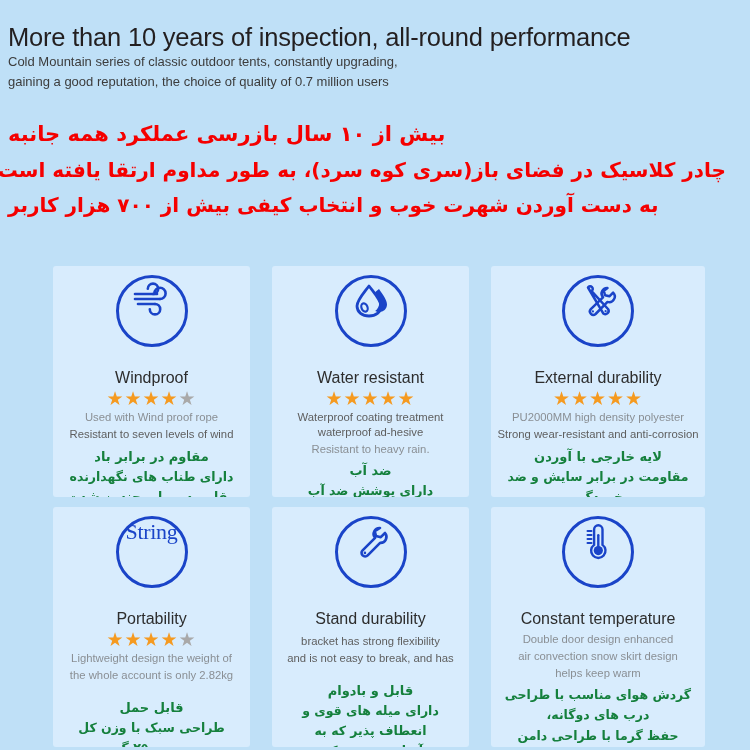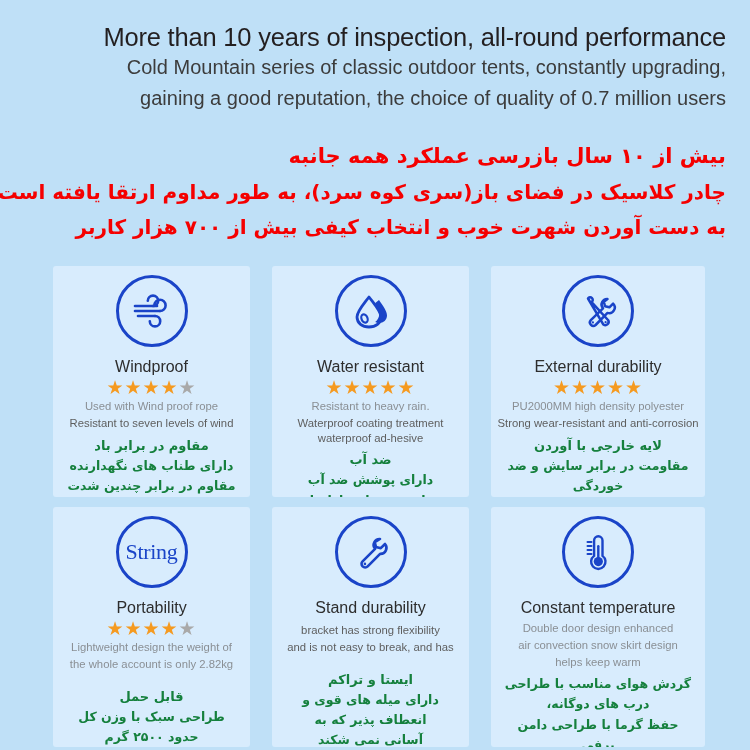--- a/index.html
+++ b/index.html
@@ -12,32 +12,32 @@
     position:relative;
   }
   .page{
     width:750px;height:750px;
     position:relative;
     box-sizing:border-box;
   }
 
   
   .header{
-    padding:22px 24px 0 16px;
-    text-align:right;
+    padding:22px 24px 0 8px;
+    text-align:left;
   }
   .head-en-1{
     font-size:25.5px;
     color:#231f20;
     letter-spacing:-0.2px;
     line-height:1.18;
     white-space:nowrap;
   }
   .head-en-2, .head-en-3{
-    font-size:20px;
+    font-size:13px;
     color:#3c3c3c;
     line-height:1.55;
     white-space:nowrap;
   }
   .head-fa{
     direction:rtl;
     color:#f50000;
     font-weight:bold;
     font-family:"DejaVu Sans","Liberation Sans",sans-serif;
     white-space:nowrap;
@@ -69,35 +69,35 @@
   .card.tall{height:240px;}
 
   .icon-wrap{
     display:flex;justify-content:center;align-items:center;
     height:78px;
   }
   .icon-circle{
     width:72px;height:72px;
     border:3px solid #1a44c8;
     border-radius:50%;
-    display:flex;align-items:center;justify-content:center;
+    display:flex;justify-content:center;
     box-sizing:border-box;
   }
   .icon-circle svg{display:block;}
   .string-text{
     color:#1a44c8;
     font-size:22px;
     font-family:"Liberation Serif","DejaVu Serif",serif;
     letter-spacing:-0.3px;
   }
 
   .card-title{
     font-size:16px;
     color:#2d2d2d;
-    margin-top:7px;
+    margin-top:18px;
     line-height:1.2;
   }
   .stars{
     margin-top:2px;
     line-height:1;
     letter-spacing:1px;
     font-size:19px;
     font-family:"DejaVu Sans",sans-serif;
   }
   .star-on{color:#f59a20;}
@@ -171,22 +171,22 @@
             <path d="M30 11 C34 17 38 22 38 26.5 C38 31 34.5 34 30 34 C28.6 34 27.3 33.7 26.2 33.1 C28.6 31.2 30.2 28.3 30.2 25 C30.2 21.5 28 17.5 26 14.2 C27.4 13 28.9 11.9 30 11 Z" fill="#1a44c8"></path>
             <path d="M20 8 C26 16 32 22.5 32 28 C32 34.1 26.6 38 20 38 C13.4 38 8 34.1 8 28 C8 22.5 14 16 20 8 Z" fill="none" stroke="#1a44c8" stroke-width="2.8" stroke-linejoin="round"></path>
             <ellipse cx="15.5" cy="29.5" rx="3" ry="4.3" transform="rotate(-22 15.5 29.5)" fill="none" stroke="#1a44c8" stroke-width="2.2"></ellipse>
           </svg>
         </div>
       </div>
       <div class="card-title">Water resistant</div>
       <div class="stars">
         <span class="star-on">★</span><span class="star-on">★</span><span class="star-on">★</span><span class="star-on">★</span><span class="star-on">★</span>
       </div>
+      <div class="desc dark">Waterproof coating treatment waterproof ad-hesive</div>
       <div class="desc">Resistant to heavy rain.</div>
-      <div class="desc dark">Waterproof coating treatment waterproof ad-hesive</div>
       <div class="fa-block">
         <div class="l1">ضد آب</div>
         <div>دارای پوشش ضد آب</div>
         <div>مقاوم در برابر بارانهای سنگین</div>
       </div>
     </div>
 
     <div class="card">
       <div class="icon-wrap">
         <div class="icon-circle">
@@ -234,21 +234,21 @@
           <svg width="44" height="44" viewBox="0 0 44 44" fill="none" stroke="#1a44c8" stroke-width="2.6" stroke-linecap="round" stroke-linejoin="round">
             <path d="M31 9 a6 6 0 0 0 -4.9 9.9 L13.6 31.3 a3.6 3.6 0 0 0 5.1 5.1 L31.1 23.9 A6 6 0 0 0 36 14 L31.8 18.2 L27 17 L25.8 12.2 Z"></path>
             <circle cx="15.9" cy="33.9" r="1.3" fill="#1a44c8" stroke="none"></circle>
           </svg>
         </div>
       </div>
       <div class="card-title">Stand durability</div>
       <div class="desc dark" style="margin-top:4px;">bracket has strong flexibility</div>
       <div class="desc dark">and is not easy to break, and has</div>
       <div class="fa-block" style="padding-top:14px;">
-        <div class="l1">ایستا و تراکم</div>
+        <div class="l1">قابل و بادوام</div>
         <div>دارای میله های قوی و انعطاف پذیر که به</div>
         <div>آسانی نمی شکند</div>
       </div>
     </div>
 
     <div class="card tall">
       <div class="icon-wrap">
         <div class="icon-circle">
           <svg width="44" height="44" viewBox="0 0 44 44" fill="none" stroke="#1a44c8" stroke-width="2.4" stroke-linecap="round">
             <path d="M26.5 10.5 a4.2 4.2 0 0 0 -8.4 0 v15.4 a7.2 7.2 0 1 0 8.4 0 Z"></path>

